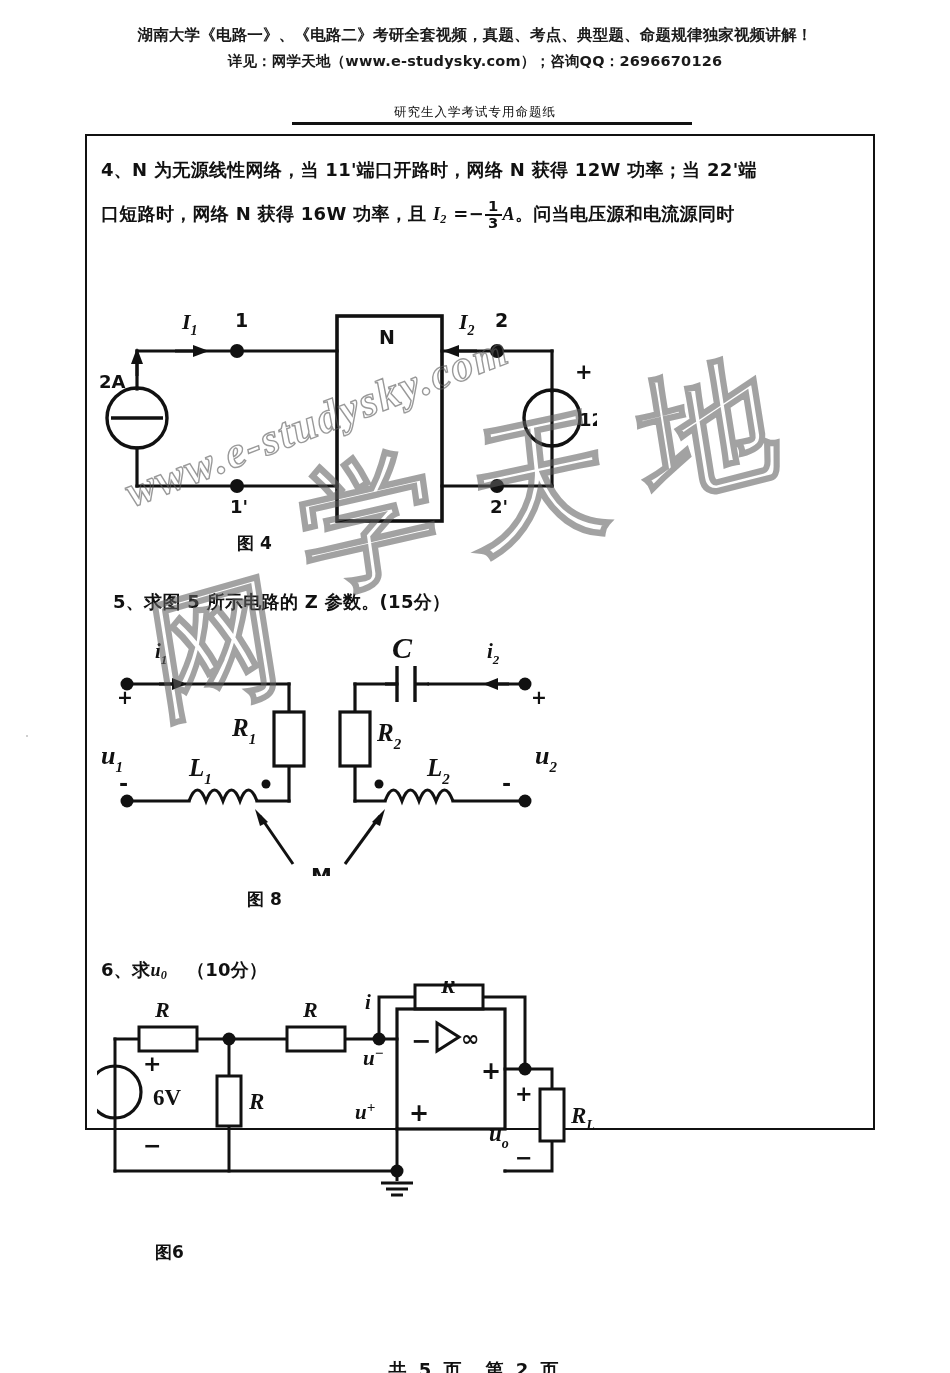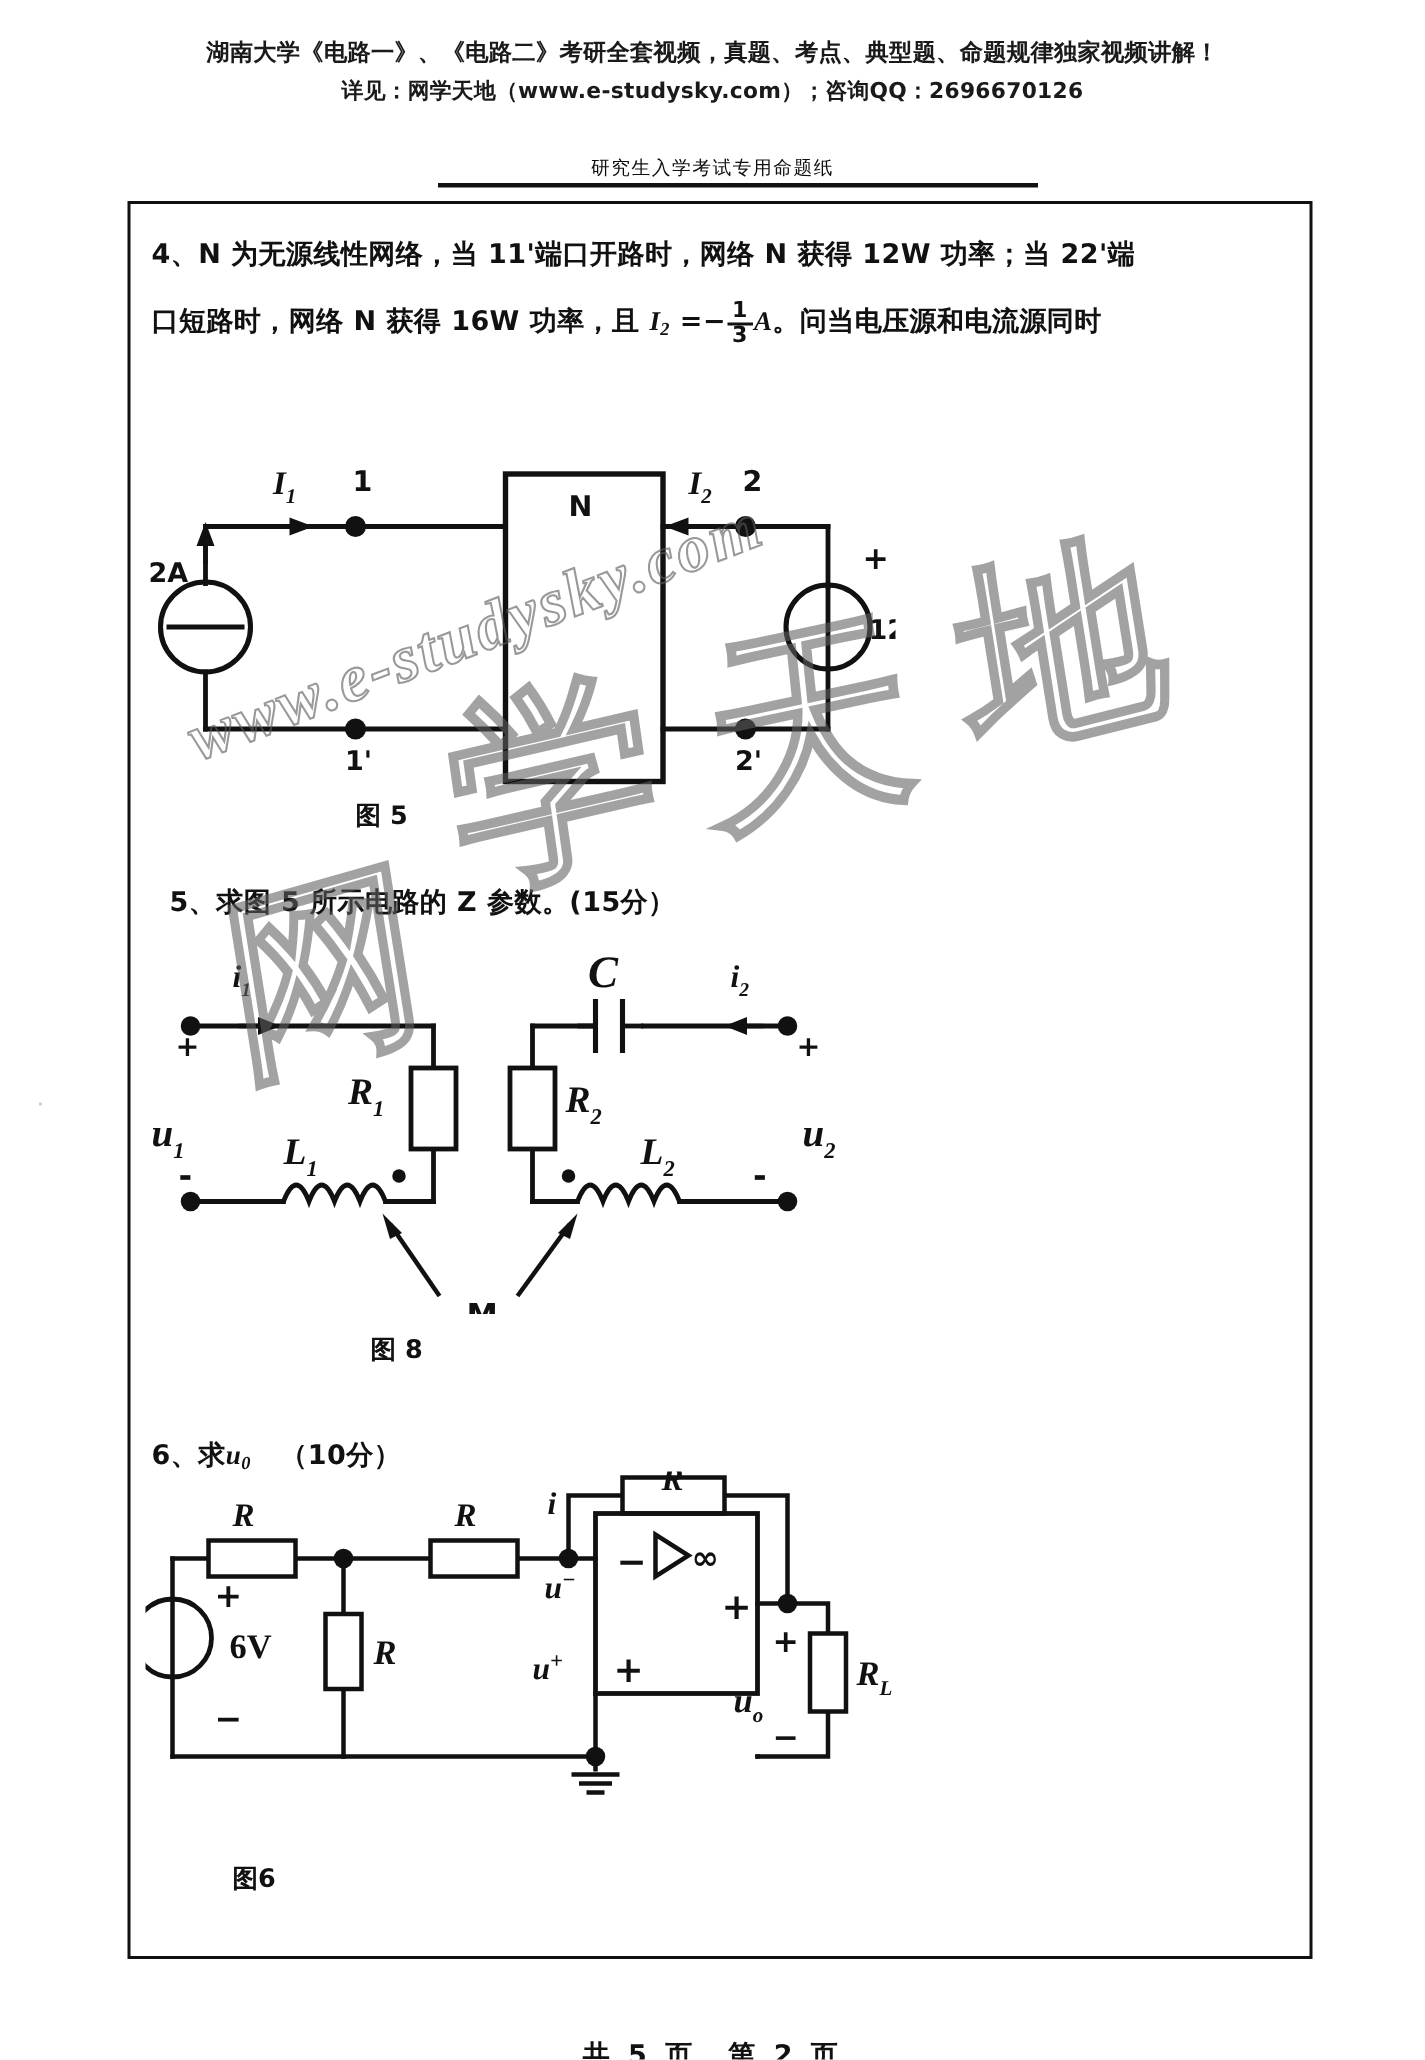--- a/index.html
+++ b/index.html
@@ -29,21 +29,21 @@
     position:absolute; top:104px; left:0; right:0;
     text-align:center;
     font-family:"DejaVu Sans","Liberation Sans",sans-serif;
     font-weight:400; font-size:12.5px; letter-spacing:1px;
     color:#0d0d0d;
   }
 
   
   .frame {
     position:absolute;
-    left:85px; top:134px; width:790px; height:1172px;
+    left:85px; top:134px; width:790px; height:996px;
     border:2.5px solid #111;
     box-sizing:border-box;
     background:#fff;
   }
 
   
   .qtext {
     position:absolute;
     font-family:"DejaVu Sans","Liberation Sans",sans-serif;
     font-size:18px; font-weight:700; color:#111;
@@ -212,21 +212,21 @@
 
         <text x="133" y="217" font-family="DejaVu Sans, Liberation Sans, sans-serif" font-size="18" font-weight="700" fill="#111">1'</text>
         <text x="393" y="217" font-family="DejaVu Sans, Liberation Sans, sans-serif" font-size="18" font-weight="700" fill="#111">2'</text>
 
         <text x="2" y="92" font-family="DejaVu Sans, Liberation Sans, sans-serif" font-size="18" font-weight="700" fill="#111">2A</text>
         <text x="482" y="130" font-family="DejaVu Sans, Liberation Sans, sans-serif" font-size="18" font-weight="700" fill="#111">12V</text>
         <text x="478" y="83" font-family="DejaVu Sans, Liberation Sans, sans-serif" font-size="21" font-weight="700" fill="#111">+</text>
       </svg>
     </div>
 
-    <div class="caption cap4">图 5</div>
+    <div class="caption cap4">图 4</div>
 
     <div class="qtext q5-line">5、求图 5 所示电路的 Z 参数。(15分）</div>
 
     <div class="fig" id="fig5">
       <svg width="500" height="250" viewBox="0 0 500 250">
         <g stroke="#111" stroke-width="3.2" fill="none" stroke-linecap="square">
 
           <path d="M30 58 L192 58"></path>
 
           <path d="M192 58 L192 86"></path>

